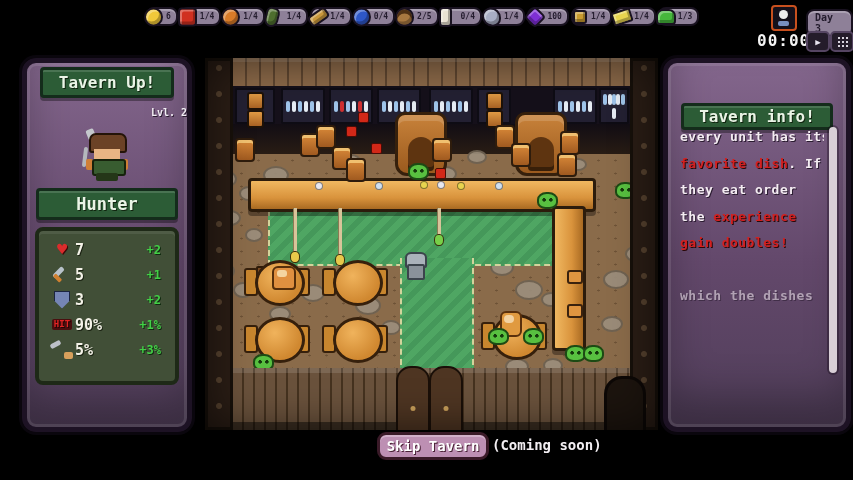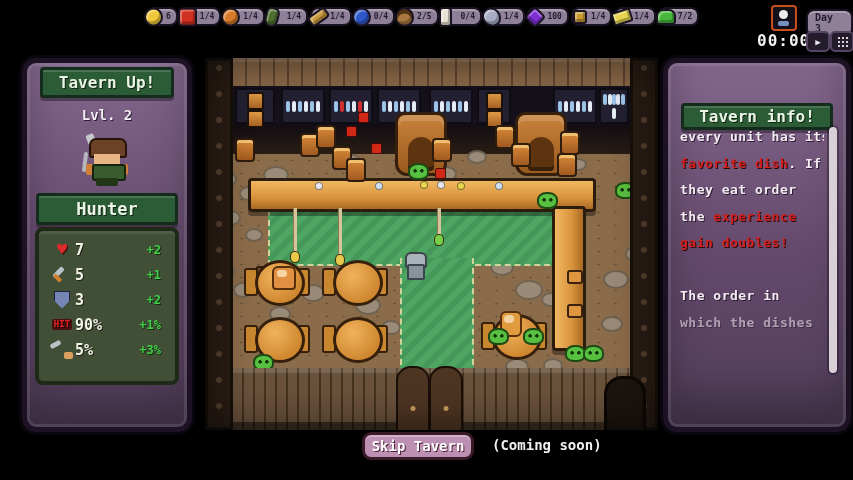--- a/index.html
+++ b/index.html
@@ -45,21 +45,21 @@
   #left-panel{left:22px;width:160px;}
   #right-panel{left:663px;width:178px;}
   .banner{position:relative;margin:4px auto 0;background:#2c5c36;border:3px solid #142c1b;border-radius:4px;
     color:#eaf4e6;font-weight:bold;text-align:center;text-shadow:1px 1px 0 #10240f;
     box-shadow:0 3px 0 rgba(0,0,0,.35),inset 0 2px 0 rgba(255,255,255,.14);}
   .banner::before,.banner::after{content:"";position:absolute;top:7px;width:12px;height:22px;background:#1c4023;z-index:-1;}
   .banner::before{left:-11px;clip-path:polygon(100% 0,0 15%,45% 50%,0 85%,100% 100%);}
   .banner::after{right:-11px;clip-path:polygon(0 0,100% 15%,55% 50%,100% 85%,0 100%);}
   #lvlup-banner{width:128px;font-size:16px;padding:3px 0;}
   #hunter-banner{width:136px;font-size:17px;padding:3px 0;margin-top:6px;}
-  #level-text{margin-top:9px;text-align:center;color:#f2eef4;font-size:14px;font-weight:bold;text-shadow:1px 1px 0 #2a1c30;}
+  #level-text{margin-top:9px;text-align:right;color:#f2eef4;font-size:10px;font-weight:bold;text-shadow:1px 1px 0 #2a1c30;}
   
   #hunter-sprite{position:relative;width:46px;height:52px;margin:12px auto 0;}
   #hunter-sprite div{position:absolute;}
   .h-feather{left:3px;top:-1px;width:8px;height:11px;background:#c4c8cc;border-radius:2px;transform:rotate(-22deg);}
   .h-bow{left:-1px;top:17px;width:4px;height:20px;background:#b4b8bc;border-radius:2px;transform:rotate(7deg);}
   .h-hair{left:5px;top:3px;width:34px;height:16px;background:#6b4226;border:2px solid #241408;border-radius:7px 7px 3px 3px;}
   .h-face{left:10px;top:19px;width:26px;height:10px;background:#e8b584;}
   .h-armL{left:2px;top:29px;width:7px;height:11px;background:#d07f36;border-radius:2px;}
   .h-armR{right:2px;top:29px;width:7px;height:11px;background:#d07f36;border-radius:2px;}
   .h-body{left:8px;top:29px;width:30px;height:13px;background:#385c30;border:2px solid #16220c;border-radius:3px;}
@@ -159,21 +159,21 @@
     box-shadow:inset 0 5px 0 rgba(255,255,255,.12),inset 0 -8px 0 rgba(0,0,0,.45);z-index:5;}
   #door{left:191px;top:308px;width:66px;height:62px;z-index:6;}
   .door-panel{top:0;width:30px;height:62px;background:#4e3522;border:2px solid #1a0f08;border-radius:15px 15px 2px 2px;}
   .door-panel.dl{left:0;} .door-panel.dr{left:33px;}
   .door-panel::after{content:"";position:absolute;left:50%;top:38px;transform:translateX(-50%);
     width:5px;height:5px;border-radius:50%;background:#caa05a;}
   #arch{left:399px;top:318px;width:36px;height:54px;background:#1c140e;border:3px solid #0d0806;
     border-radius:18px 18px 0 0;z-index:7;}
   #vignette{left:0;top:0;right:0;bottom:0;box-shadow:inset 0 0 44px rgba(0,0,0,.6);z-index:8;pointer-events:none;}
   
-  #skip-btn{position:absolute;left:362px;top:432px;width:112px;height:28px;background:#bd8fb3;
+  #skip-btn{position:absolute;left:377px;top:432px;width:112px;height:28px;background:#bd8fb3;
     border:3px solid #3a1a28;border-radius:9px;color:#fff;font-size:14px;font-weight:bold;
     font-family:"DejaVu Sans Mono",monospace;text-shadow:1px 1px 0 #4a2236;display:flex;align-items:center;
     justify-content:center;box-sizing:border-box;box-shadow:inset 0 2px 0 rgba(255,255,255,.3);}
   #skip-note{position:absolute;left:492px;top:437px;color:#f2eef2;font-size:14px;font-weight:bold;
     text-shadow:1px 1px 0 #000;}
 </style>
 </head>
 <body>
 
 <div id="screen">
@@ -222,21 +222,21 @@
       <div class="slot">
         <span class="res-icon icon-gold-ore-icon" style="background: rgb(201, 155, 47);"></span>
         <span class="res-count">1/4</span>
       </div>
       <div class="slot">
         <span class="res-icon icon-cheese-icon" style="background: rgb(232, 212, 79);"></span>
         <span class="res-count">1/4</span>
       </div>
       <div class="slot">
         <span class="res-icon icon-frog-icon" style="background: rgb(70, 184, 60);"></span>
-        <span class="res-count">7/2</span>
+        <span class="res-count">1/3</span>
       </div>
     </div>
 
   <div id="camera-btn"></div>
   <div id="day-badge">Day 3</div>
   <div id="timer">00:00</div>
   <div id="play-btn" class="tbtn">
       <span>▶</span>
     </div>
   <div id="speed-btn" class="tbtn">
@@ -476,21 +476,20 @@
 
   <div id="right-panel" class="panel">
     <div id="info-banner" class="banner" style="width:146px;font-size:16px;padding:1px 0;margin-top:40px;">Tavern info!</div>
     <div id="info-lines">
         <div class="info-line"><span class="white">every unit has its</span></div>
         <div class="info-line"><span class="red">favorite dish</span><span class="white">. If</span></div>
         <div class="info-line"><span class="white">they eat order</span></div>
         <div class="info-line"><span class="white">the </span><span class="red">experience</span></div>
         <div class="info-line"><span class="red">gain doubles!</span></div>
         <div class="info-line"><span class="white"></span></div>
-        <div class="info-line"><span class="white">The order in</span></div>
         <div class="info-line clipped"><span class="white">which the dishes</span></div>
       </div>
     <div id="scroll-thumb"></div>
   </div>
 
   <div id="skip-btn">Skip Tavern</div>
   <div id="skip-note">(Coming soon)</div>
 </div>
 
 </body></html>

